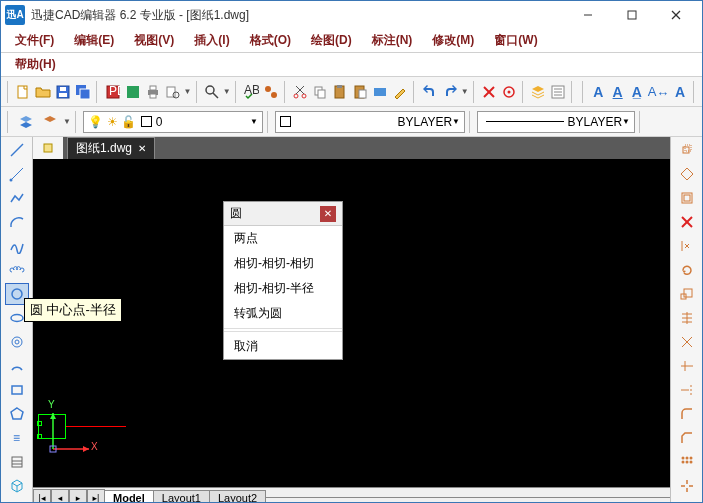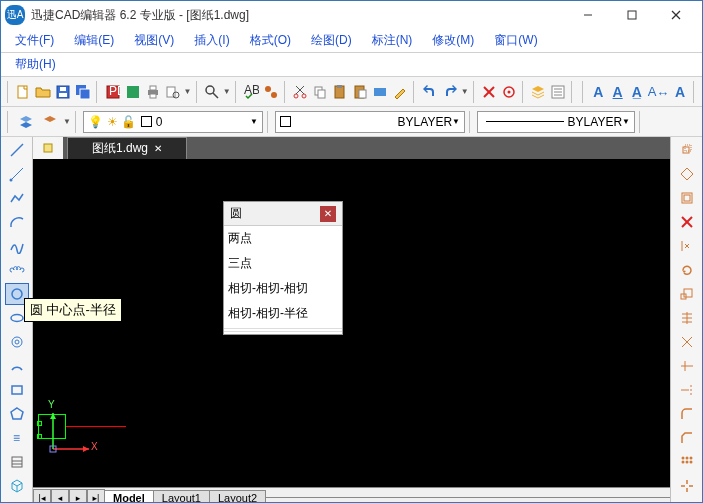--- a/index.html
+++ b/index.html
@@ -1,66 +1,66 @@
 <!DOCTYPE html>
 <html><head>
 <meta charset="utf-8">
 <style>
 * { box-sizing: border-box; margin: 0; padding: 0; font-family: "Microsoft YaHei", "SimSun", sans-serif; font-size: 12px; }
 body { width: 703px; height: 503px; background: #f0f0f0; overflow: hidden; border: 1px solid #3a76b5; position: relative; }
 
 
 .titlebar { height: 28px; background: #fff; display: flex; align-items: center; padding: 0 4px; }
-.app-icon { width: 20px; height: 20px; background: #1a74c4; color: #fff; display: flex; align-items: center; justify-content: center; font-size: 10px; font-weight: normal; border-radius: 8px; margin-right: 6px; }
+.app-icon { width: 20px; height: 20px; background: #1a74c4; color: #fff; display: flex; align-items: center; justify-content: center; font-size: 10px; font-weight: bold; border-radius: 2px; margin-right: 6px; }
 .title-text { flex: 1; color: #333; }
 .win-controls { display: flex; }
 .win-btn { width: 44px; height: 28px; display: flex; align-items: center; justify-content: center; color: #333; }
 .win-btn svg { width: 10px; height: 10px; }
 
 
 .menubar { height: 24px; background: #fff; display: flex; align-items: center; padding: 0 4px; border-bottom: 1px solid #d0d0d0; flex-wrap: wrap; }
 .menu-line2 { height: 24px; background: #fff; display: flex; align-items: center; padding: 0 4px; border-bottom: 1px solid #d0d0d0; }
-.menu-item { padding: 2px 10px; color: #1d4ed8; }
+.menu-item { padding: 2px 10px; color: #7f1d1d; font-weight: bold; }
 
 
 .toolbar-row { height: 30px; background: #f5f5f5; border-bottom: 1px solid #d0d0d0; display: flex; align-items: center; padding: 0 4px; gap: 2px; }
 .tbtn { width: 22px; height: 22px; display: flex; align-items: center; justify-content: center; border: 1px solid transparent; }
 .tsep { width: 4px; height: 22px; border-left: 1px solid #c0c0c0; margin: 0 2px; }
 .drop-arrow { width: 8px; font-size: 8px; color: #555; }
 .combo { height: 22px; border: 1px solid #999; background: #fff; display: flex; align-items: center; padding: 0 4px; font-size: 11px; }
 .combo .arrow { margin-left: auto; font-size: 8px; }
 
 
 .main-area { display: flex; height: 370px; }
 .left-toolstrip, .right-toolstrip { width: 32px; background: #f5f5f5; border-right: 1px solid #c0c0c0; display: flex; flex-direction: column; align-items: center; padding: 2px 0; gap: 2px; }
 .right-toolstrip { border-right: none; border-left: 1px solid #c0c0c0; }
 .vtbtn { width: 24px; height: 22px; display:flex; align-items:center; justify-content:center; }
 .vtbtn.active { border: 1px solid #316ac5; background: #c2d8f0; }
 
 .canvas-wrap { flex: 1; display: flex; flex-direction: column; background: #000; position: relative; }
 .doc-tabs { height: 22px; background: #5a5a5a; display: flex; align-items: flex-end; padding-left: 34px; position: relative; }
 .doc-tab-left { position:absolute; left:0; top:0; width:30px; height:22px; background:#f5f5f5; display:flex; align-items:center; justify-content:center; }
-.doc-tab { background: #2a2a2a; color: #fff; padding: 2px 24px; display: flex; align-items: center; gap: 6px; border-top: 1px solid #888; border-left: 1px solid #888; border-right: 1px solid #888; }
+.doc-tab { background: #2a2a2a; color: #fff; padding: 2px 8px; display: flex; align-items: center; gap: 6px; border-top: 1px solid #888; border-left: 1px solid #888; border-right: 1px solid #888; }
 .doc-tab .close { font-size: 10px; }
 .canvas { flex: 1; background: #000; position: relative; }
 .ucs { position: absolute; left: 10px; bottom: 28px; }
 .ucs svg { display:block; }
 .layout-tabs { height: 20px; background: #f0f0f0; display: flex; align-items: center; border-top: 1px solid #888; }
 .layout-scroll { display: flex; }
 .layout-scroll .sbtn { width: 18px; height: 18px; border: 1px solid #888; background: #e4e4e4; display:flex; align-items:center; justify-content:center; font-size:9px; }
 .layout-tab { padding: 1px 8px; border: 1px solid #888; border-bottom: none; background: #fff; margin-left: -1px; font-size: 11px; }
 .layout-tab.inactive { background: #e0e0e0; font-weight: normal; }
 .layout-tab.active { font-weight: bold; }
 .layout-rest { flex:1; border-bottom:1px solid #888; }
 
 
 .context-menu { position: absolute; left: 222px; top: 200px; width: 120px; background: #fff; border: 1px solid #999; box-shadow: 2px 2px 4px rgba(0,0,0,0.3); }
 .ctx-title { background: #f0f0f0; padding: 3px 6px; border-bottom: 1px solid #ccc; display:flex; justify-content:space-between; align-items:center; }
 .ctx-close { width: 16px; height: 16px; background: #b23c3c; color: #fff; display: flex; align-items: center; justify-content: center; font-size: 10px; }
-.ctx-item { padding: 4px 4px; }
+.ctx-item { padding: 4px 10px; }
 .ctx-sep { border-top: 1px solid #ddd; margin: 2px 0; }
 
 
 .tooltip { position: absolute; left: 23px; top: 297px; background: #ffffe1; border: 1px solid #000; padding: 2px 5px; font-size: 13px; }
 
 
 .geom-rect { position:absolute; left:5px; top:255px; width:28px; height:25px; border:1px solid #0f0; }
 .geom-line { position:absolute; left:33px; top:267px; width:60px; height:1px; background:#f00; }
 .geom-sq { position:absolute; left:4px; top:262px; width:5px; height:5px; border:1px solid #0f0; }
 .geom-sq2 { position:absolute; left:4px; top:275px; width:5px; height:5px; border:1px solid #0f0; }
@@ -524,20 +524,21 @@
       </div>
   </div>
 </div>
 
 <div class="context-menu">
   <div class="ctx-title">
     <span>圆</span>
     <span class="ctx-close">✕</span>
   </div>
   <div class="ctx-item">两点</div>
-  <div class="ctx-item">三点</div>
   <div class="ctx-item">相切-相切-相切</div>
   <div class="ctx-item">相切-相切-半径</div>
+  <div class="ctx-item">转弧为圆</div>
   <div class="ctx-sep"></div>
   <div class="ctx-sep"></div>
+  <div class="ctx-item">取消</div>
 </div>
 
 <div class="tooltip">圆 中心点-半径</div>
 
 </body></html>

